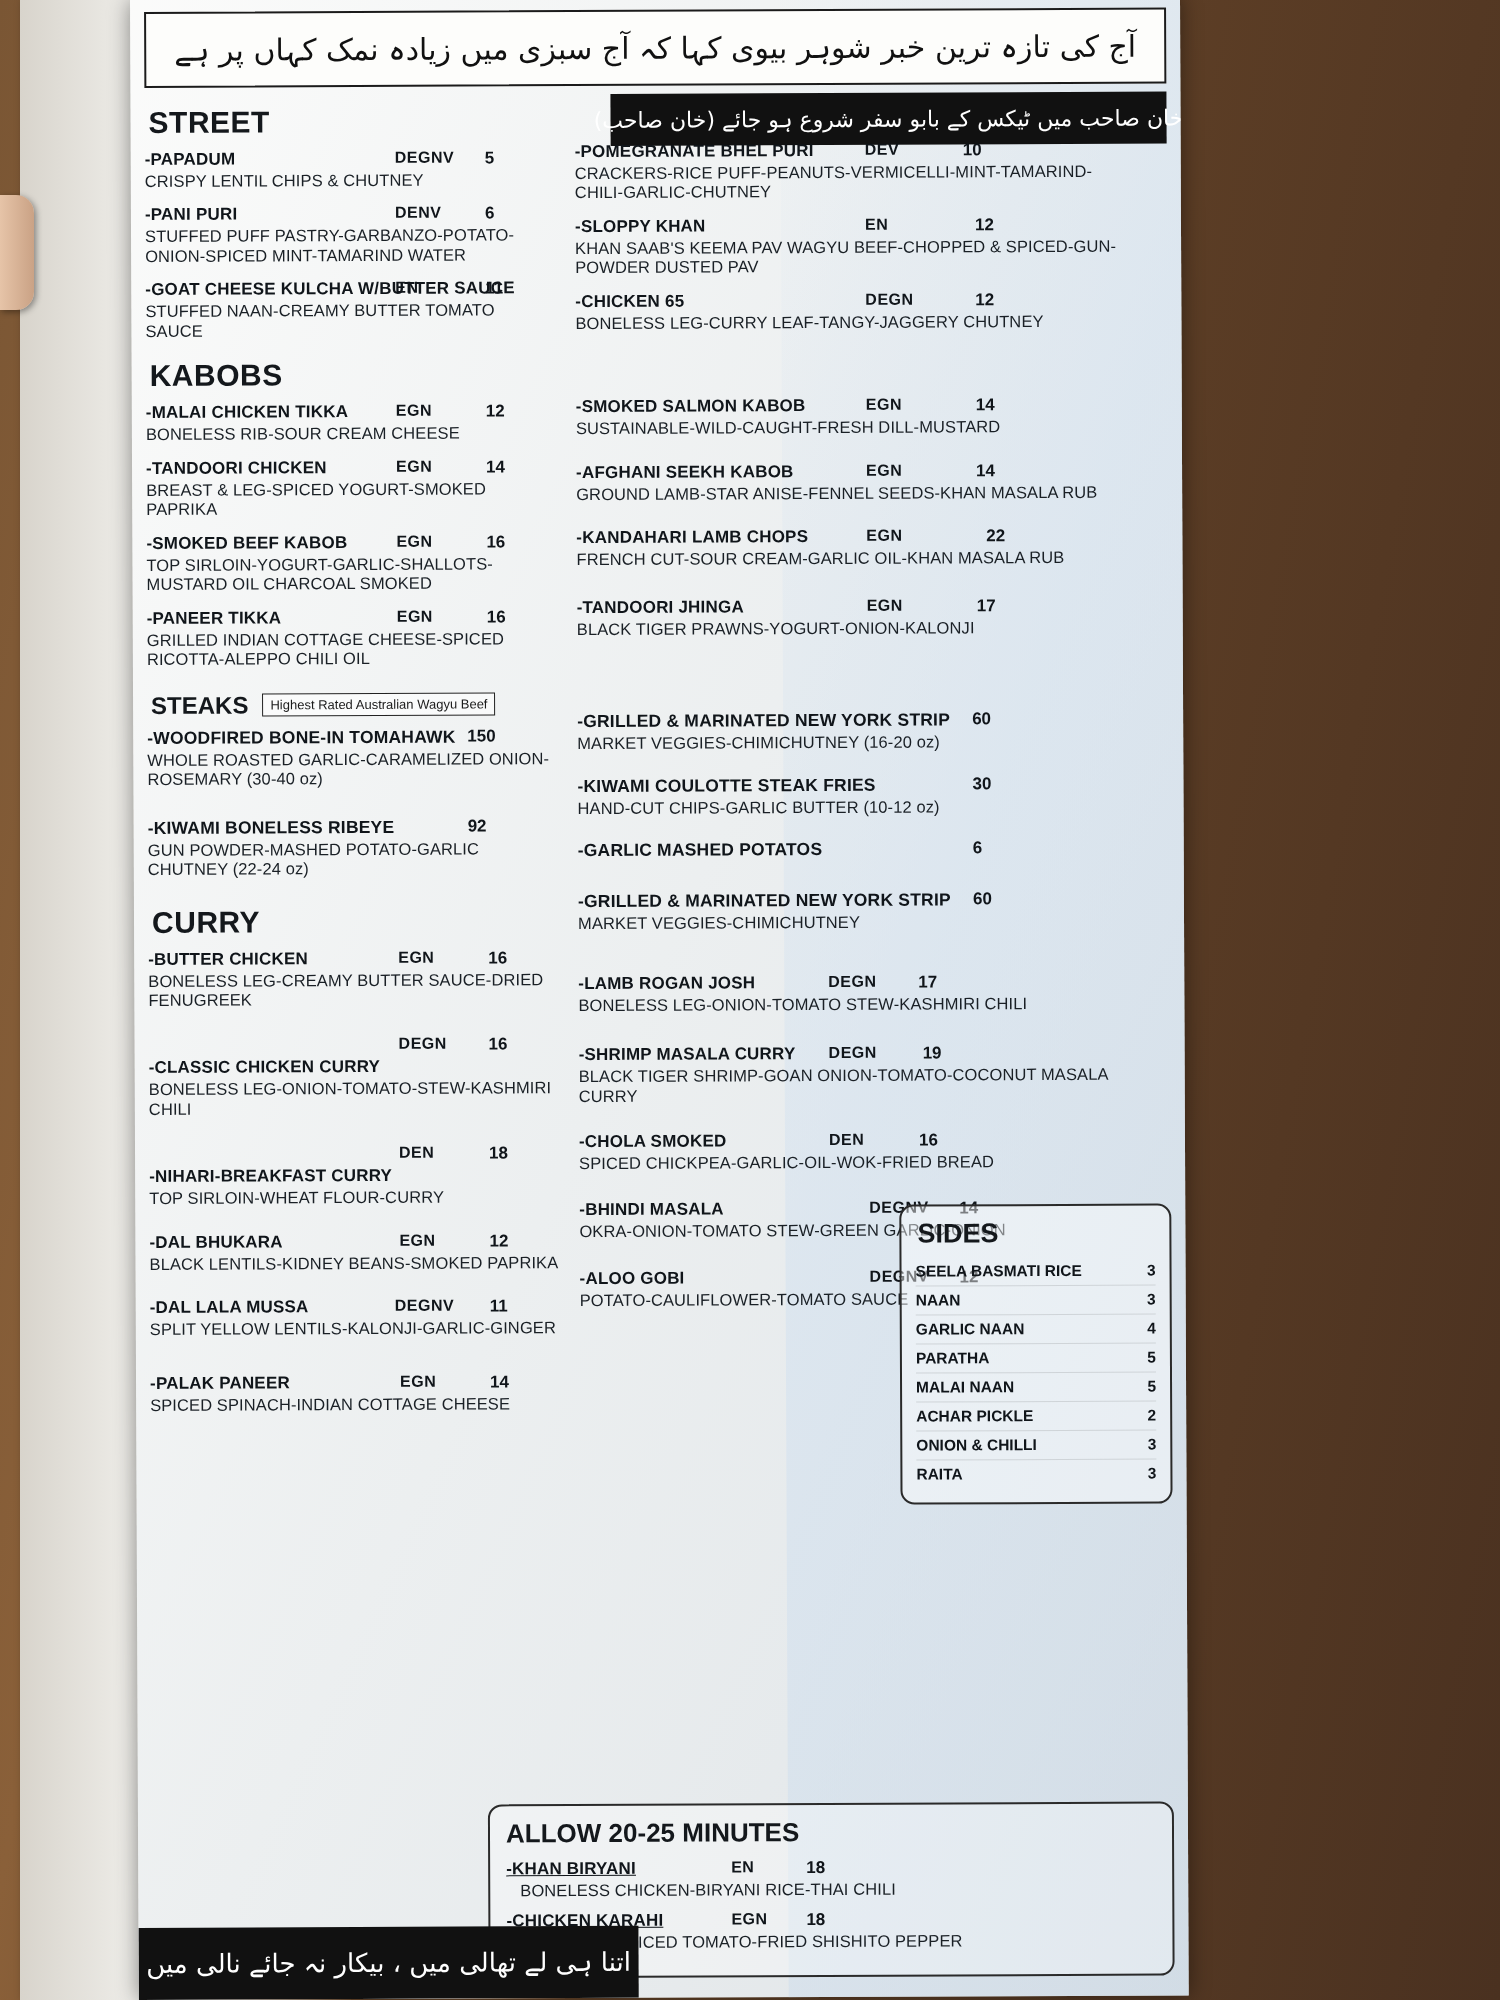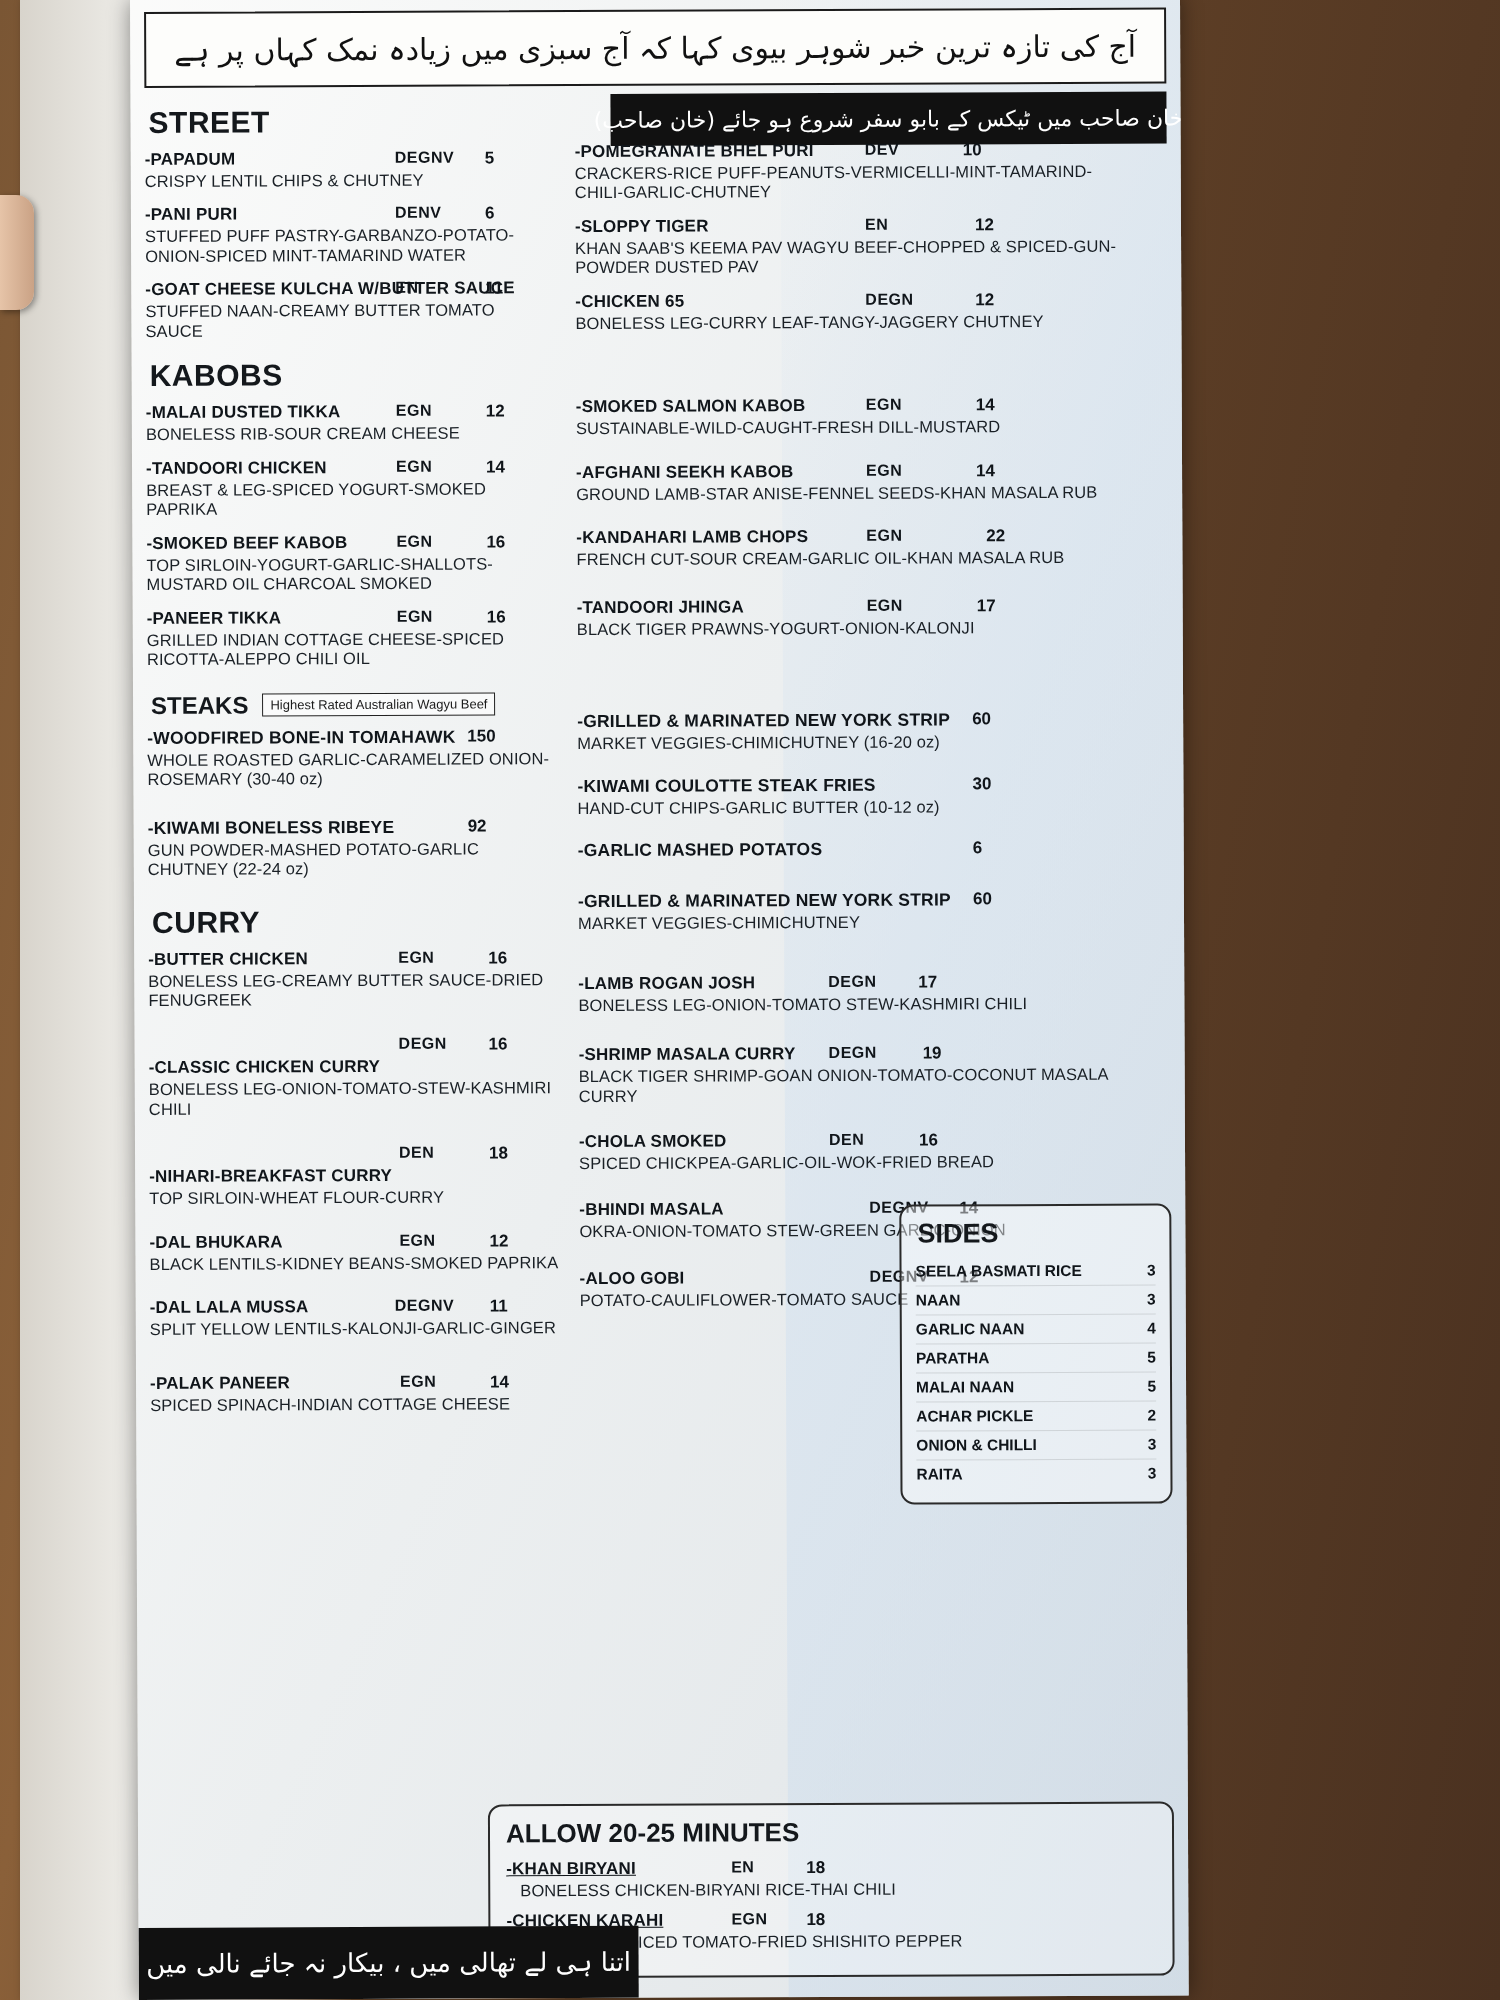--- a/index.html
+++ b/index.html
@@ -169,21 +169,21 @@
             <span class="tags" style="left:250px;top:0">EN</span>
             <span class="price" style="left:340px;top:0">11</span>
             </div>
           <div class="desc">STUFFED NAAN-CREAMY BUTTER TOMATO SAUCE</div>
         </div>
 
         <h2 class="section">KABOBS</h2>
 
         <div class="item">
           <div class="row">
-              <span class="name">-MALAI DUSTED TIKKA</span>
+              <span class="name">-MALAI CHICKEN TIKKA</span>
             <span class="tags" style="left:250px">EGN</span>
             <span class="price" style="left:340px">12</span>
             </div>
           <div class="desc">BONELESS RIB-SOUR CREAM CHEESE</div>
         </div>
         <div class="item">
           <div class="row">
               <span class="name">-TANDOORI CHICKEN</span>
             <span class="tags" style="left:250px">EGN</span>
             <span class="price" style="left:340px">14</span>
@@ -294,21 +294,21 @@
         <div class="item">
           <div class="row">
               <span class="name">-POMEGRANATE BHEL PURI</span>
             <span class="tags" style="left:290px">DEV</span>
             <span class="price" style="left:388px">10</span>
             </div>
           <div class="desc">CRACKERS-RICE PUFF-PEANUTS-VERMICELLI-MINT-TAMARIND-CHILI-GARLIC-CHUTNEY</div>
         </div>
         <div class="item">
           <div class="row">
-              <span class="name">-SLOPPY TIGER</span>
+              <span class="name">-SLOPPY KHAN</span>
             <span class="tags" style="left:290px">EN</span>
             <span class="price" style="left:400px">12</span>
             </div>
           <div class="desc">KHAN SAAB'S KEEMA PAV WAGYU BEEF-CHOPPED &amp; SPICED-GUN-POWDER DUSTED PAV</div>
         </div>
         <div class="item">
           <div class="row">
               <span class="name">-CHICKEN 65</span>
             <span class="tags" style="left:290px">DEGN</span>
             <span class="price" style="left:400px">12</span>

